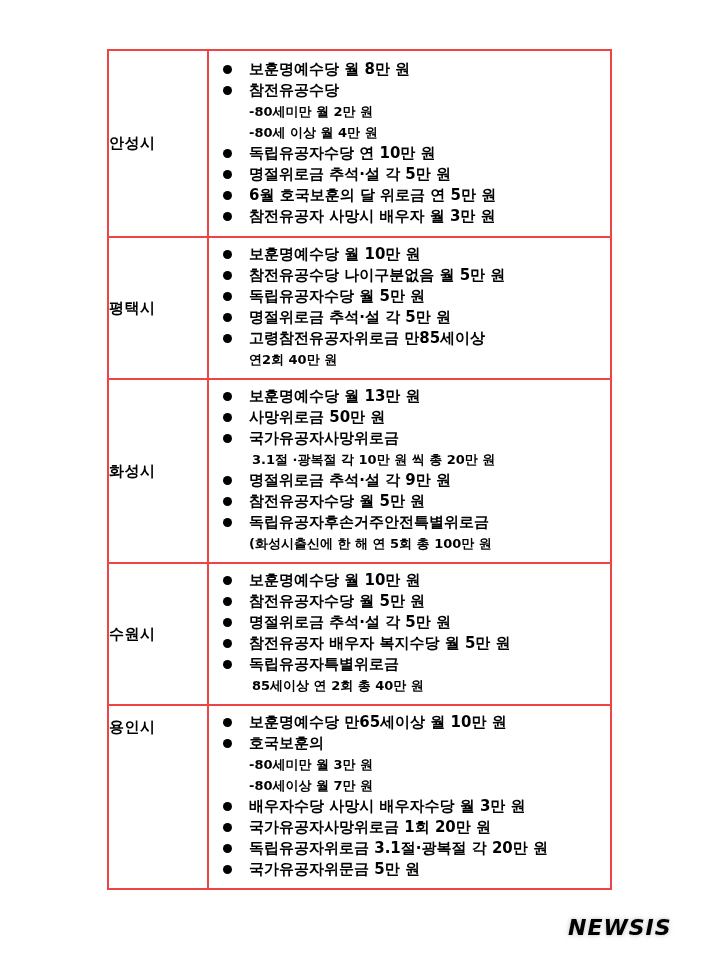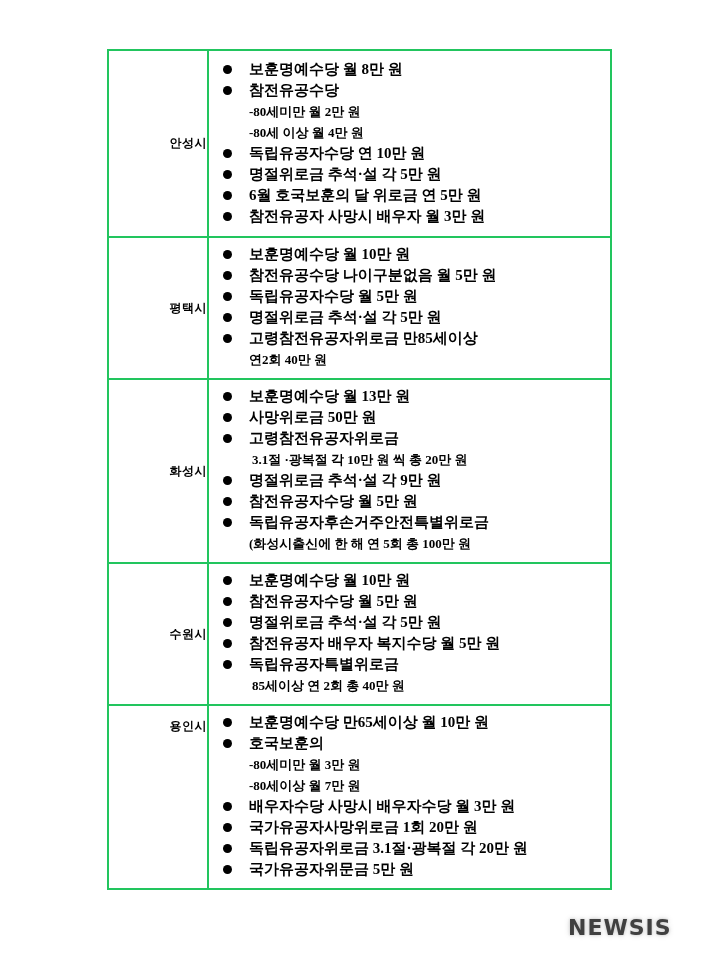--- a/index.html
+++ b/index.html
@@ -17,29 +17,28 @@
     }
     .benefit-table {
       position: absolute;
       left: 107px;
       top: 49px;
       width: 505px;
       border-collapse: collapse;
       table-layout: fixed;
     }
     .benefit-table td {
-      border: 2px solid #22c55e;
+      border: 2px solid #ef4444;
       padding: 0;
       vertical-align: middle;
-      font-family: Liberation Serif, serif;
     }
     .city-cell {
       width: 98px;
-      text-align: right;
-      font-size: 12px;
+      text-align: left;
+      font-size: 15px;
       font-weight: bold;
       letter-spacing: 0.5px;
     }
     .city-cell.top {
       vertical-align: top;
       padding-top: 12px;
     }
     .content-cell {
       padding: 6px 0 8px 0 !important;
     }
@@ -77,23 +76,24 @@
     .r2 { height: 135px; }
     .r3 { height: 178px; }
     .r4 { height: 136px; }
     .r5 { height: 178px; }
     .watermark {
       position: absolute;
       left: 568px;
       top: 915px;
       font-family: "DejaVu Sans", sans-serif;
       font-weight: bold;
+      font-style: italic;
       font-size: 22px;
       letter-spacing: 1px;
-      color: #404040;
+      color: #000000;
       text-shadow: 0 0 3px #c8c8c8, 0 0 6px #d8d8d8;
     }
   </style>
 </head>
 <body>
 
 <table class="benefit-table">
   <tbody>
 
     <tr class="r1">
@@ -127,21 +127,21 @@
         </ul>
       </td>
     </tr>
 
     <tr class="r3">
       <td class="city-cell">화성시</td>
       <td class="content-cell">
         <ul class="items">
           <li><span class="bullet"></span><span>보훈명예수당 월 13만 원</span></li>
           <li><span class="bullet"></span><span>사망위로금 50만 원</span></li>
-          <li><span class="bullet"></span><span>고령참전유공자위로금</span>
+          <li><span class="bullet"></span><span>국가유공자사망위로금</span>
             <span class="sub indent-more">3.1절 ·광복절 각 10만 원 씩 총 20만 원</span>
           </li>
           <li><span class="bullet"></span><span>명절위로금 추석·설 각 9만 원</span></li>
           <li><span class="bullet"></span><span>참전유공자수당 월 5만 원</span></li>
           <li><span class="bullet"></span><span>독립유공자후손거주안전특별위로금</span>
             <span class="sub">(화성시출신에 한 해 연 5회 총 100만 원</span>
           </li>
         </ul>
       </td>
     </tr>

